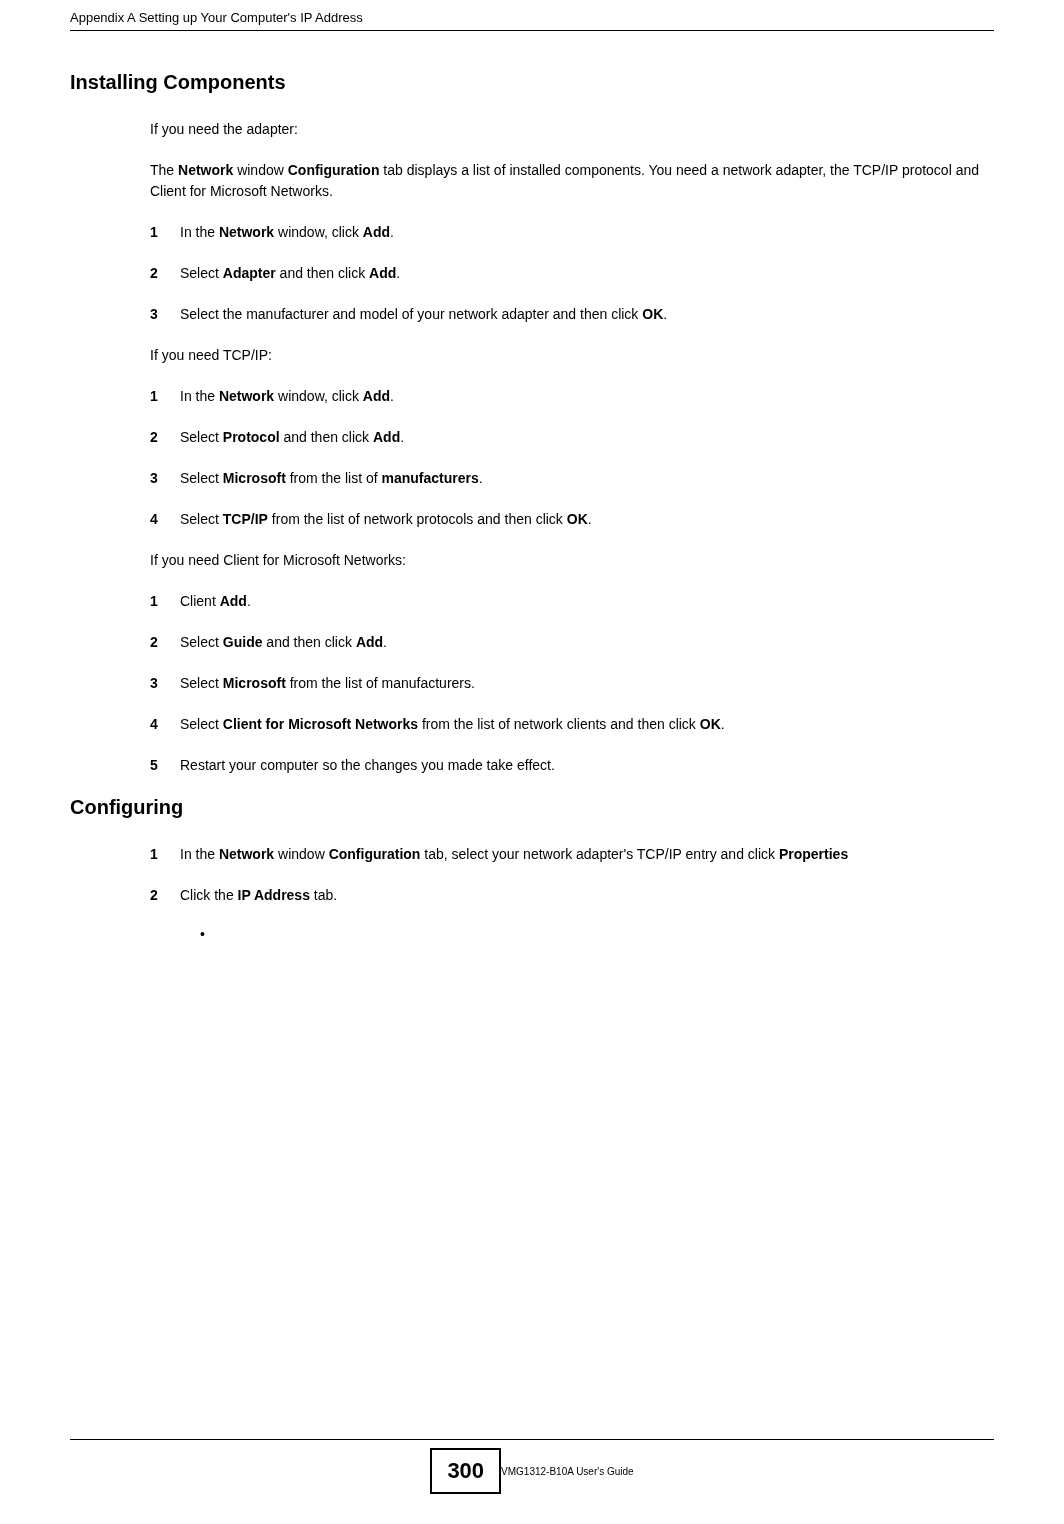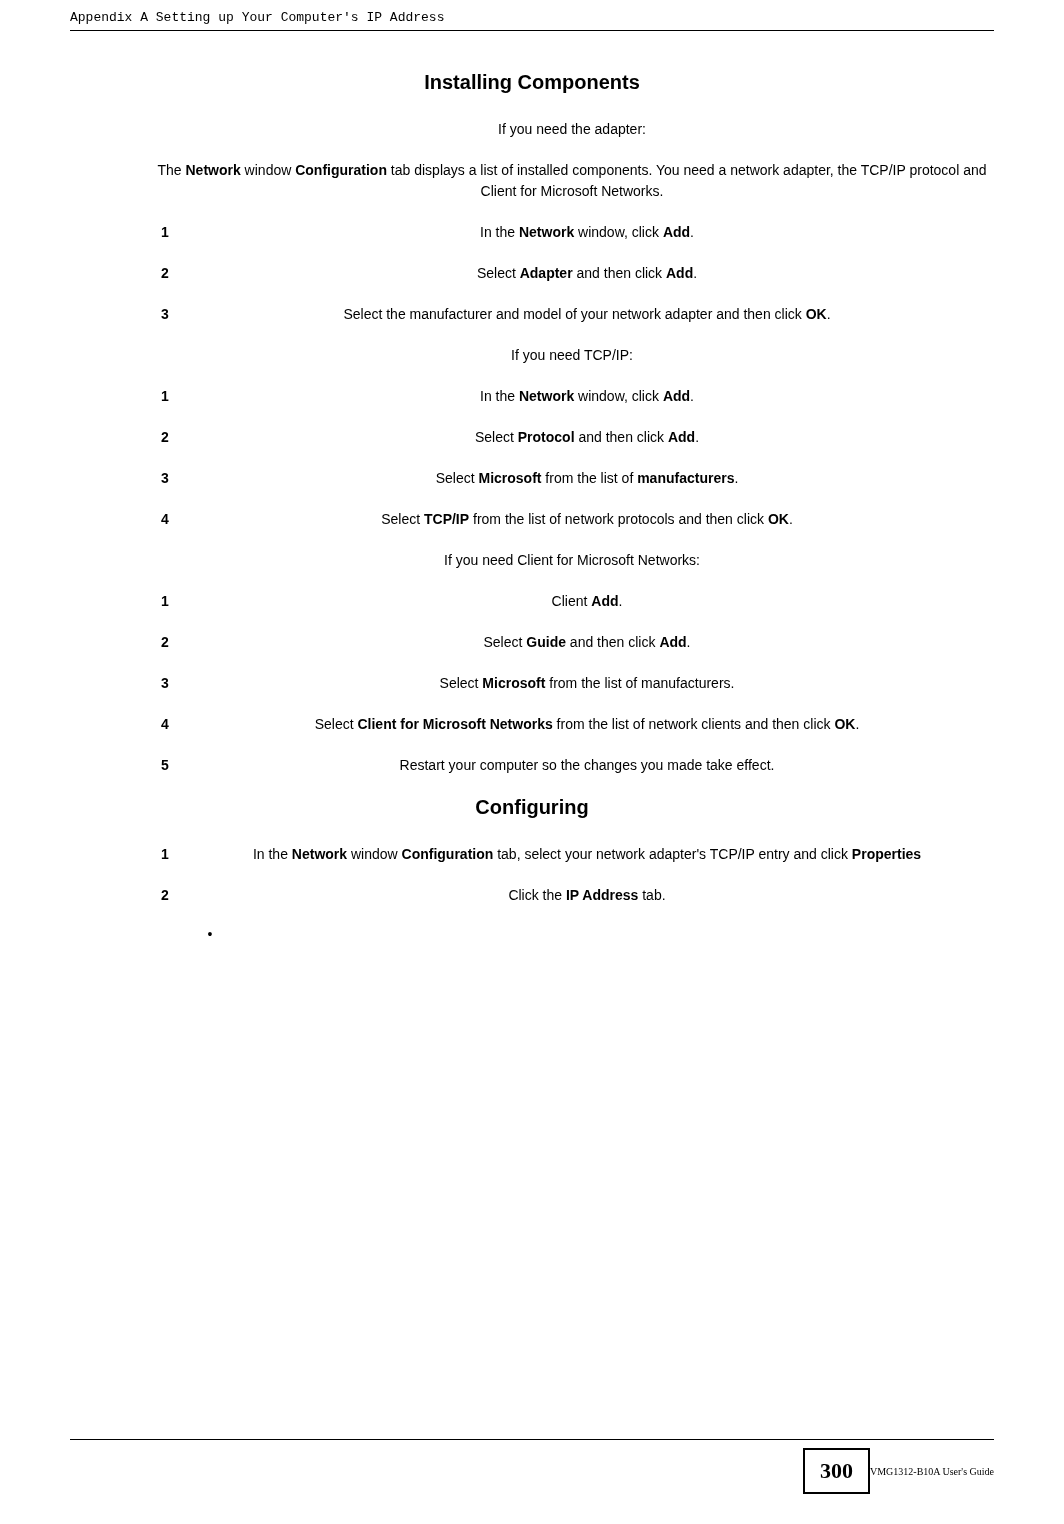--- a/index.html
+++ b/index.html
@@ -19,25 +19,23 @@
       border-top: 1px solid #000;
       margin: 0 70px;
       position: relative;
       top: 30px;
     }
     .header-text {
       font-size: 13px;
       position: absolute;
       top: 10px;
       left: 70px;
-      font-family: Liberation Mono, monospace;
     }
     .content {
       padding: 60px 70px 0 70px;
-      text-align: center;
     }
     .section-heading {
       font-size: 20px;
       font-weight: bold;
       margin-bottom: 25px;
       margin-top: 10px;
     }
     .body-text {
       font-size: 14px;
       line-height: 1.5;
@@ -73,23 +71,22 @@
       left: 0;
       right: 0;
       padding: 0 70px;
     }
     .footer-line {
       border-top: 1px solid #000;
       margin-bottom: 8px;
     }
     .footer-content {
       display: flex;
-      justify-content: flex-end;
+      justify-content: center;
       align-items: center;
-      font-family: Liberation Serif, serif;
     }
     .page-number-box {
       border: 2px solid #000;
       padding: 8px 15px;
       font-size: 22px;
       font-weight: bold;
     }
     .guide-text {
       font-size: 10px;
     }

